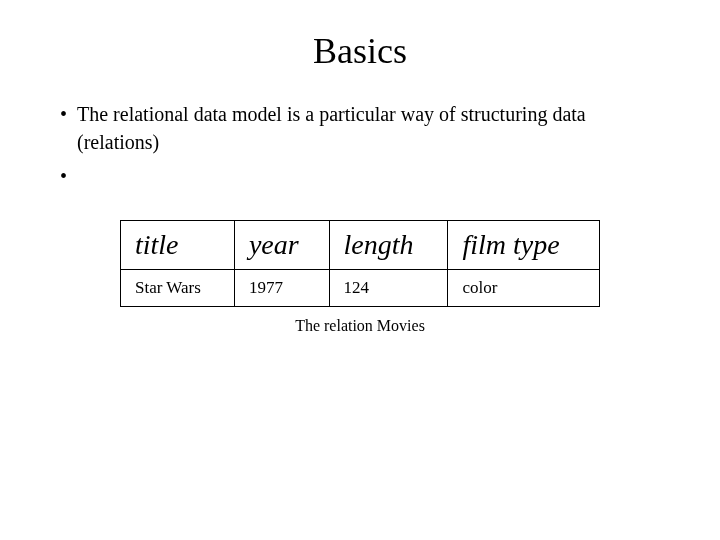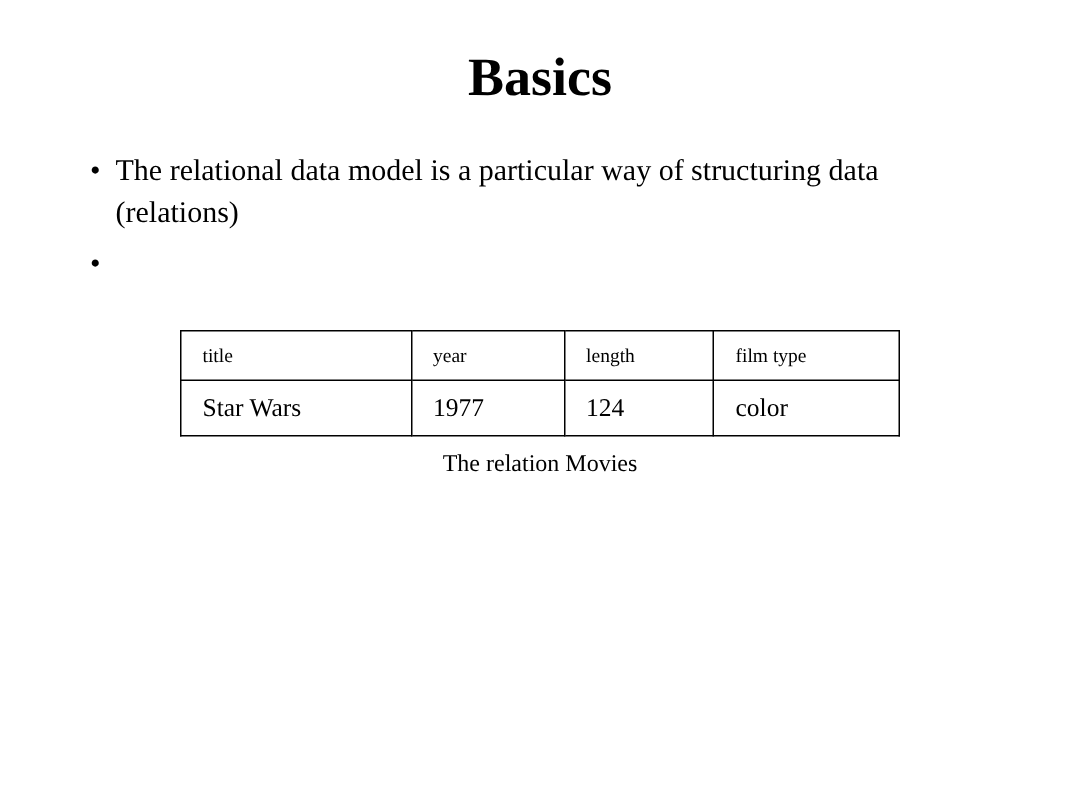--- a/index.html
+++ b/index.html
@@ -14,21 +14,21 @@
       background: #ffffff;
       font-family: 'Times New Roman', Times, serif;
       display: flex;
       flex-direction: column;
       align-items: center;
       padding: 30px 60px 20px 60px;
     }
 
     .page-title {
       font-size: 36px;
-      font-weight: bold;
+      font-weight: normal;
       margin-bottom: 28px;
       text-align: center;
     }
 
     .bullet-points {
       width: 100%;
       margin-bottom: 24px;
     }
 
     .bullet-item {
@@ -57,22 +57,23 @@
     }
 
     th, td {
       border: 1px solid #000;
       padding: 8px 14px;
       font-size: 17px;
       text-align: left;
     }
 
     th {
+      font-style: italic;
       font-weight: normal;
-      font-size: 13px;
+      font-size: 28px;
     }
 
     .table-caption {
       text-align: center;
       font-size: 16px;
       margin-top: 10px;
     }
   </style>
 </head>
 <body>

